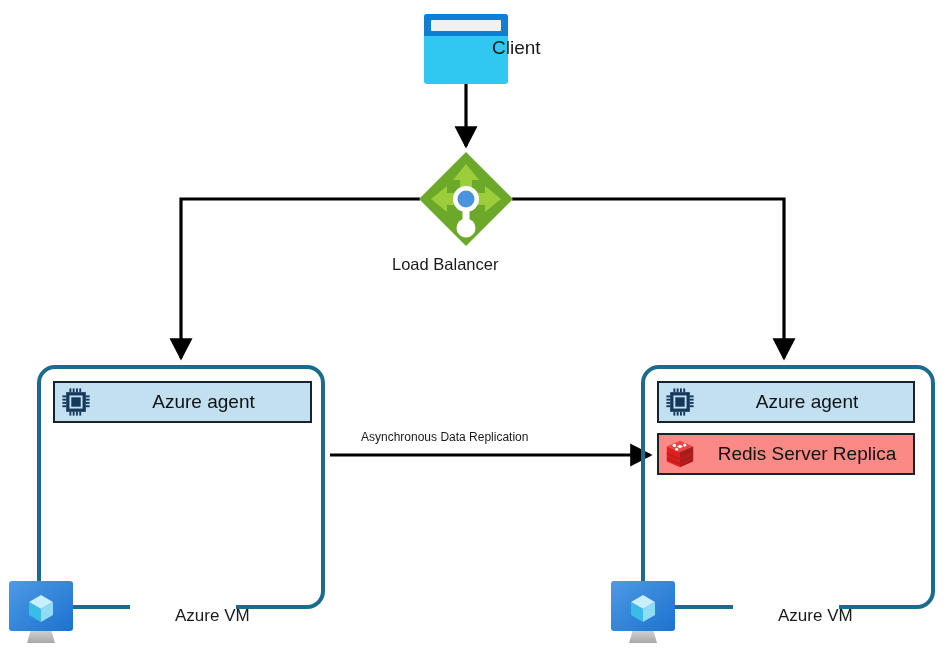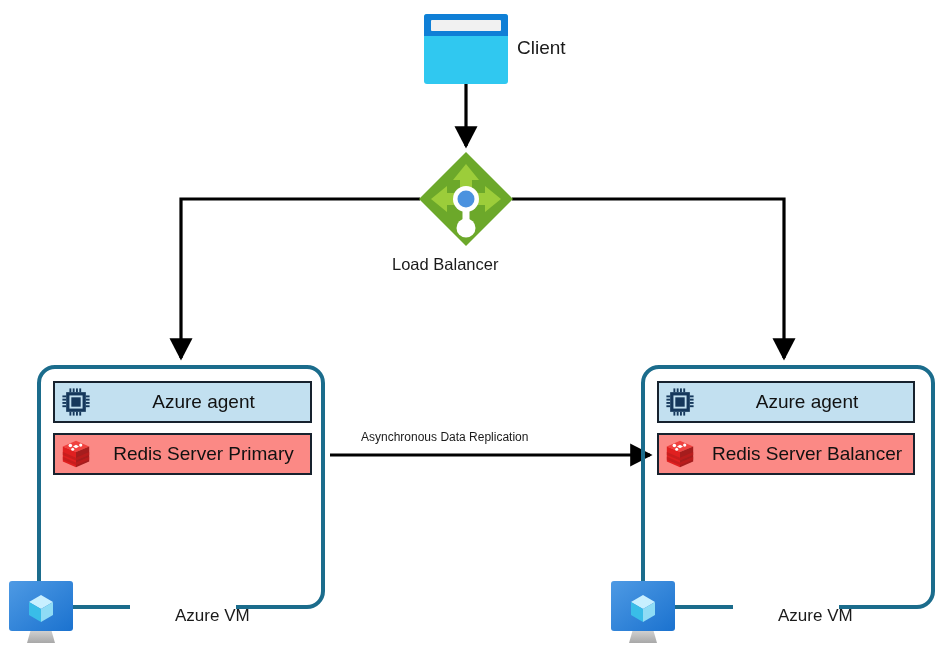--- a/index.html
+++ b/index.html
@@ -51,21 +51,21 @@
     align-items: center;
     padding: 0 7px;
   }
   #client-icon .addressbar {
     flex: 1;
     height: 11px;
     background: #f1f1f1;
     border-radius: 1px;
   }
   #client-label {
-    left: 517px;
+    left: 492px;
     top: 37px;
     font-size: 19px;
   }
 
   
   #lb-icon {
     left: 418px;
     top: 151px;
     width: 96px;
     height: 96px;
@@ -232,36 +232,20 @@
           <rect x="26.5" y="19.5" width="4" height="2"></rect>
         </g>
         <rect x="5.5" y="5.5" width="21" height="21" fill="#16385c"></rect>
         <rect x="9" y="9" width="14" height="14" fill="#c2e0f0"></rect>
         <rect x="11" y="11" width="10" height="10" fill="#16385c"></rect>
       </svg>
     </span>
     <span class="box-text">Azure agent</span>
   </div>
 
-  <div class="inner-box redis-box" id="redis-left">
-    <span class="icon-slot">
-      <svg width="32" height="32" viewBox="0 0 34 34" xmlns="http://www.w3.org/2000/svg">
-        <path d="M3 9 L17 3 L31 9 L17 15 Z" fill="#f0423f"></path>
-        <path d="M3 9 L17 15 L17 31 L3 25 Z" fill="#e02020"></path>
-        <path d="M31 9 L17 15 L17 31 L31 25 Z" fill="#a51d1d"></path>
-        <path d="M3 15 L17 21 L31 15 L31 18 L17 24 L3 18 Z" fill="#c01c1c" opacity="0.75"></path>
-        <path d="M3 20 L17 26 L31 20 L31 23 L17 29 L3 23 Z" fill="#c01c1c" opacity="0.75"></path>
-        <circle cx="11" cy="8" r="1.9" fill="#ffffff"></circle>
-        <circle cx="22" cy="7.5" r="1.7" fill="#ffffff"></circle>
-        <circle cx="13.5" cy="12" r="1.6" fill="#ffffff"></circle>
-        <path d="M17 7.2 L20.2 9 L17 10.8 L13.8 9 Z" fill="#ffffff"></path>
-      </svg>
-    </span>
-    <span class="box-text">Redis Server Primary</span>
-  </div>
 
   <div class="azurevm-icon" id="azurevm-icon-left">
     <svg width="64" height="70" viewBox="0 0 64 70" xmlns="http://www.w3.org/2000/svg">
       <defs>
         <linearGradient id="vmScreenGradL" x1="0" y1="0" x2="1" y2="1">
           <stop offset="0%" stop-color="#4e9ae4"></stop>
           <stop offset="100%" stop-color="#1b72cf"></stop>
         </linearGradient>
         <linearGradient id="vmStandGradL" x1="0" y1="0" x2="0" y2="1">
           <stop offset="0%" stop-color="#d6d6d6"></stop>
@@ -316,21 +300,21 @@
         <path d="M3 9 L17 15 L17 31 L3 25 Z" fill="#e02020"></path>
         <path d="M31 9 L17 15 L17 31 L31 25 Z" fill="#a51d1d"></path>
         <path d="M3 15 L17 21 L31 15 L31 18 L17 24 L3 18 Z" fill="#c01c1c" opacity="0.75"></path>
         <path d="M3 20 L17 26 L31 20 L31 23 L17 29 L3 23 Z" fill="#c01c1c" opacity="0.75"></path>
         <circle cx="11" cy="8" r="1.9" fill="#ffffff"></circle>
         <circle cx="22" cy="7.5" r="1.7" fill="#ffffff"></circle>
         <circle cx="13.5" cy="12" r="1.6" fill="#ffffff"></circle>
         <path d="M17 7.2 L20.2 9 L17 10.8 L13.8 9 Z" fill="#ffffff"></path>
       </svg>
     </span>
-    <span class="box-text">Redis Server Balancer</span>
+    <span class="box-text">Redis Server Replica</span>
   </div>
 
   <div class="azurevm-icon" id="azurevm-icon-right">
     <svg width="64" height="70" viewBox="0 0 64 70" xmlns="http://www.w3.org/2000/svg">
       <defs>
         <linearGradient id="vmScreenGradR" x1="0" y1="0" x2="1" y2="1">
           <stop offset="0%" stop-color="#4e9ae4"></stop>
           <stop offset="100%" stop-color="#1b72cf"></stop>
         </linearGradient>
         <linearGradient id="vmStandGradR" x1="0" y1="0" x2="0" y2="1">

